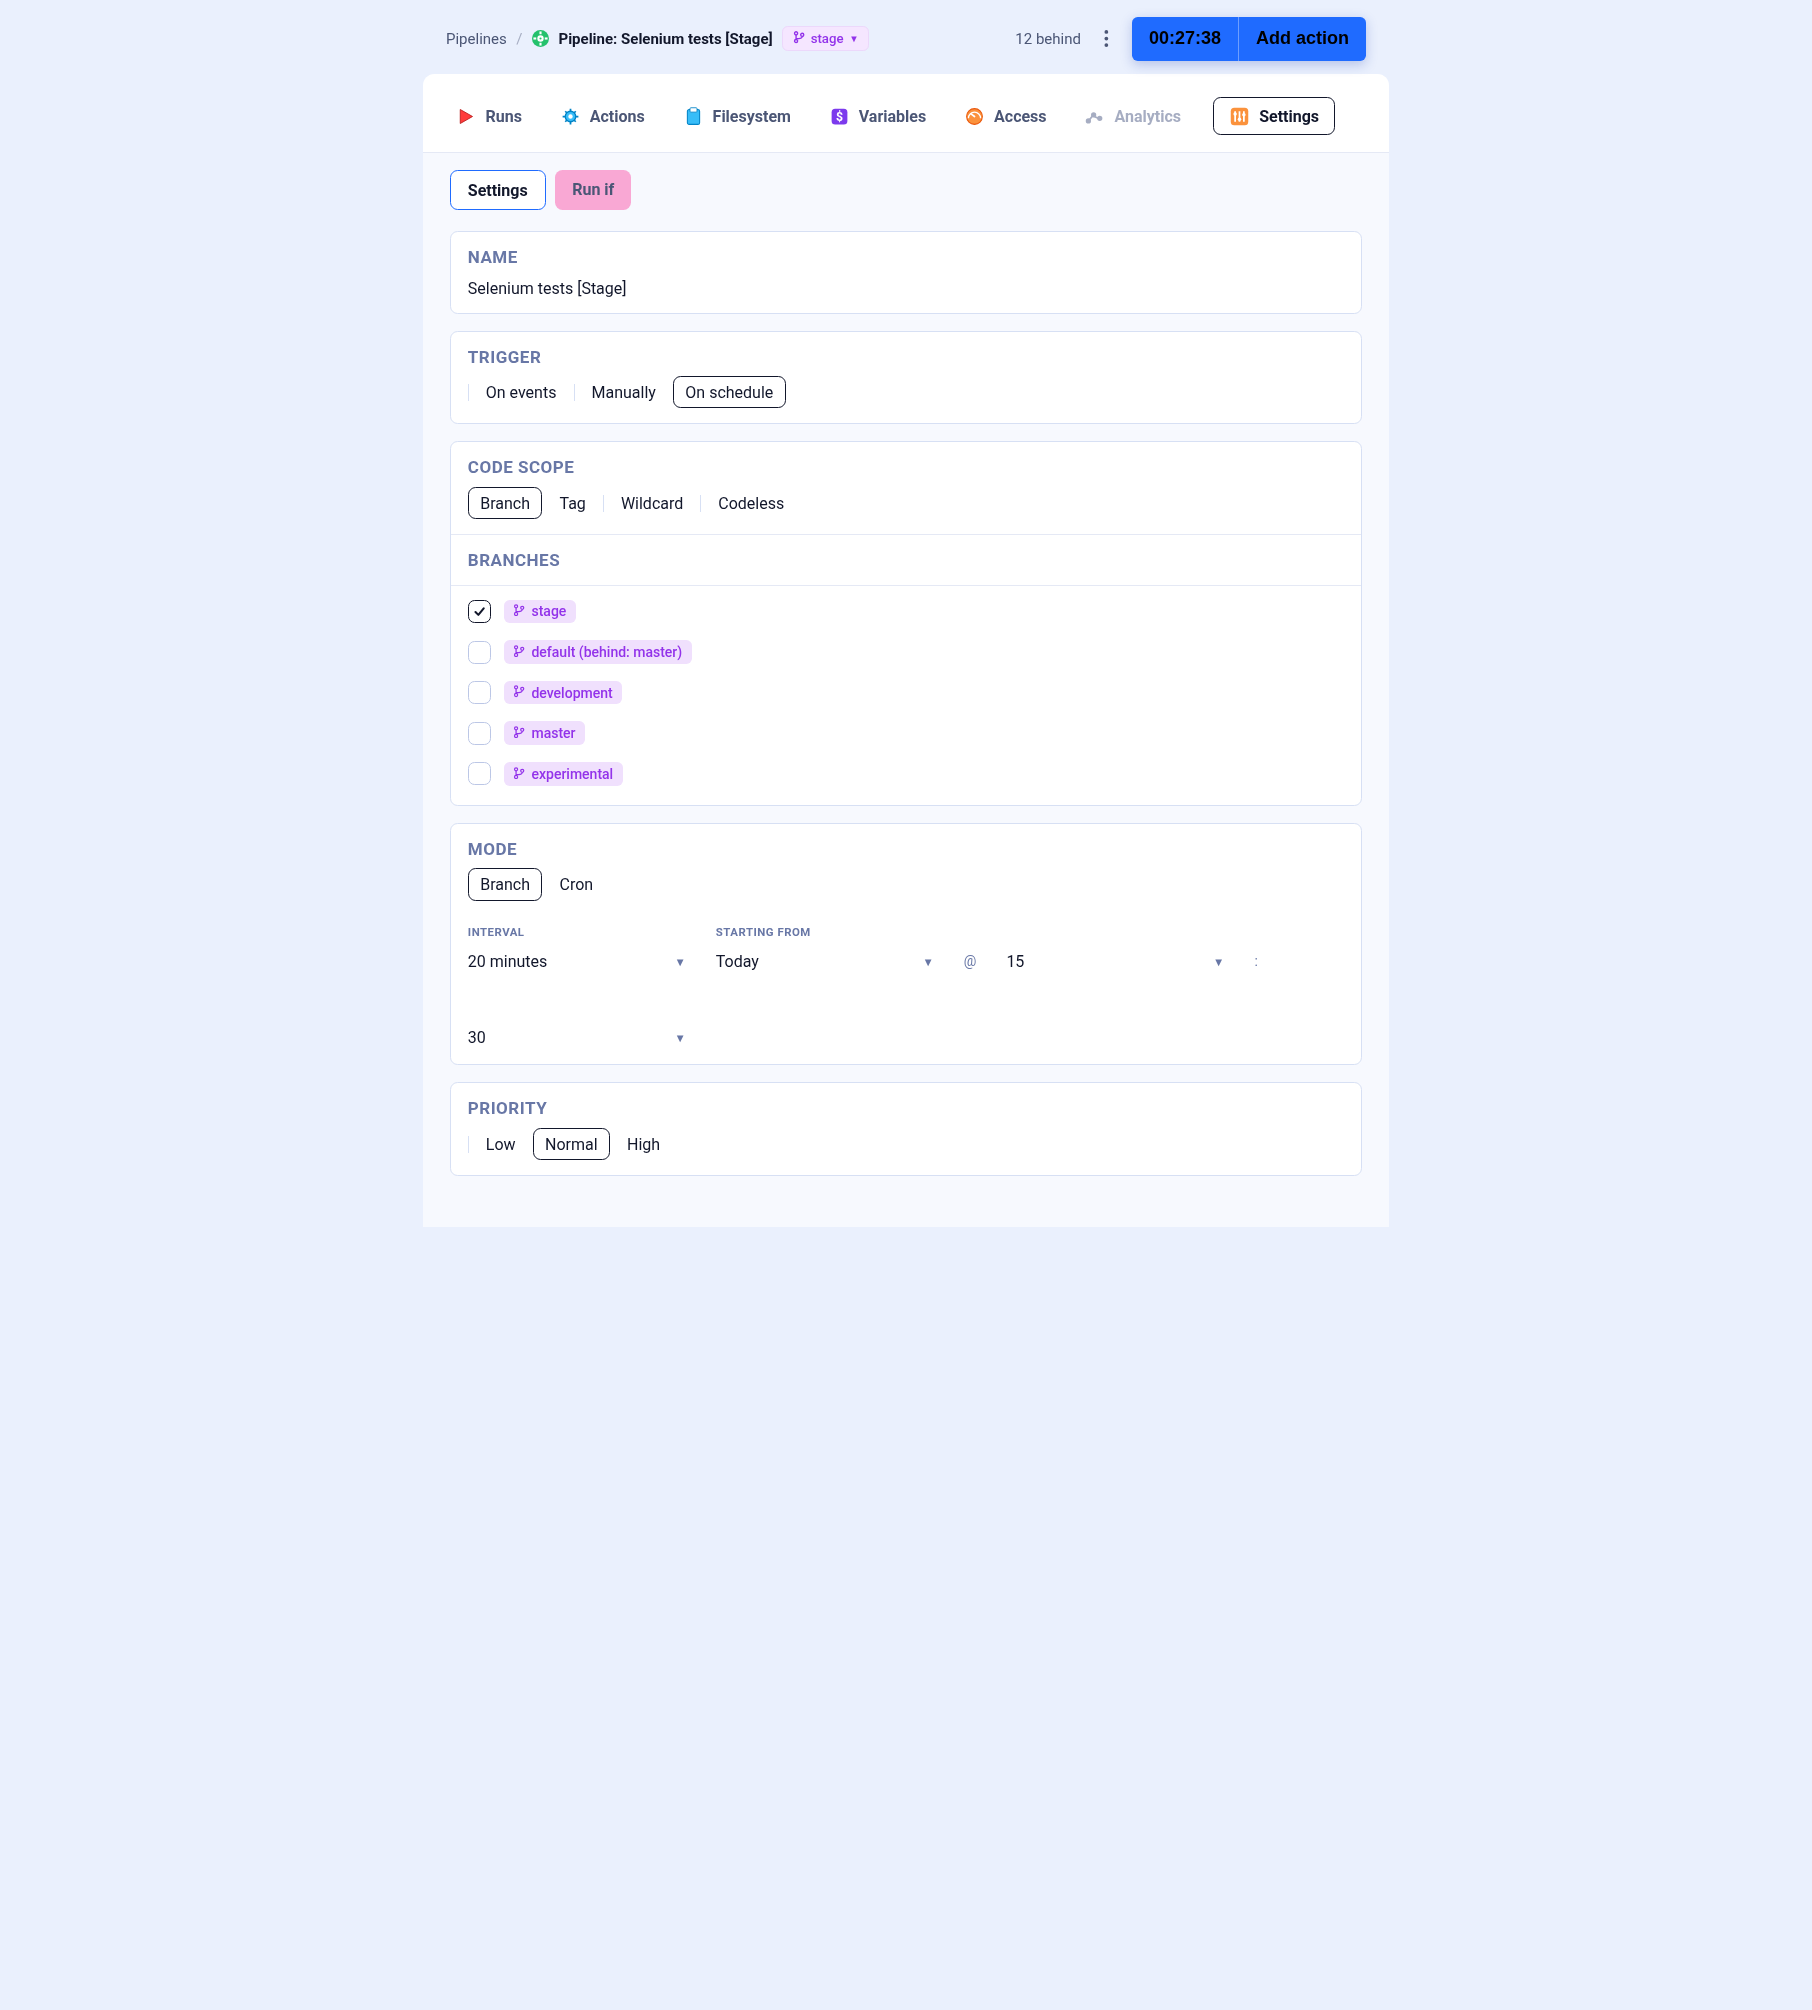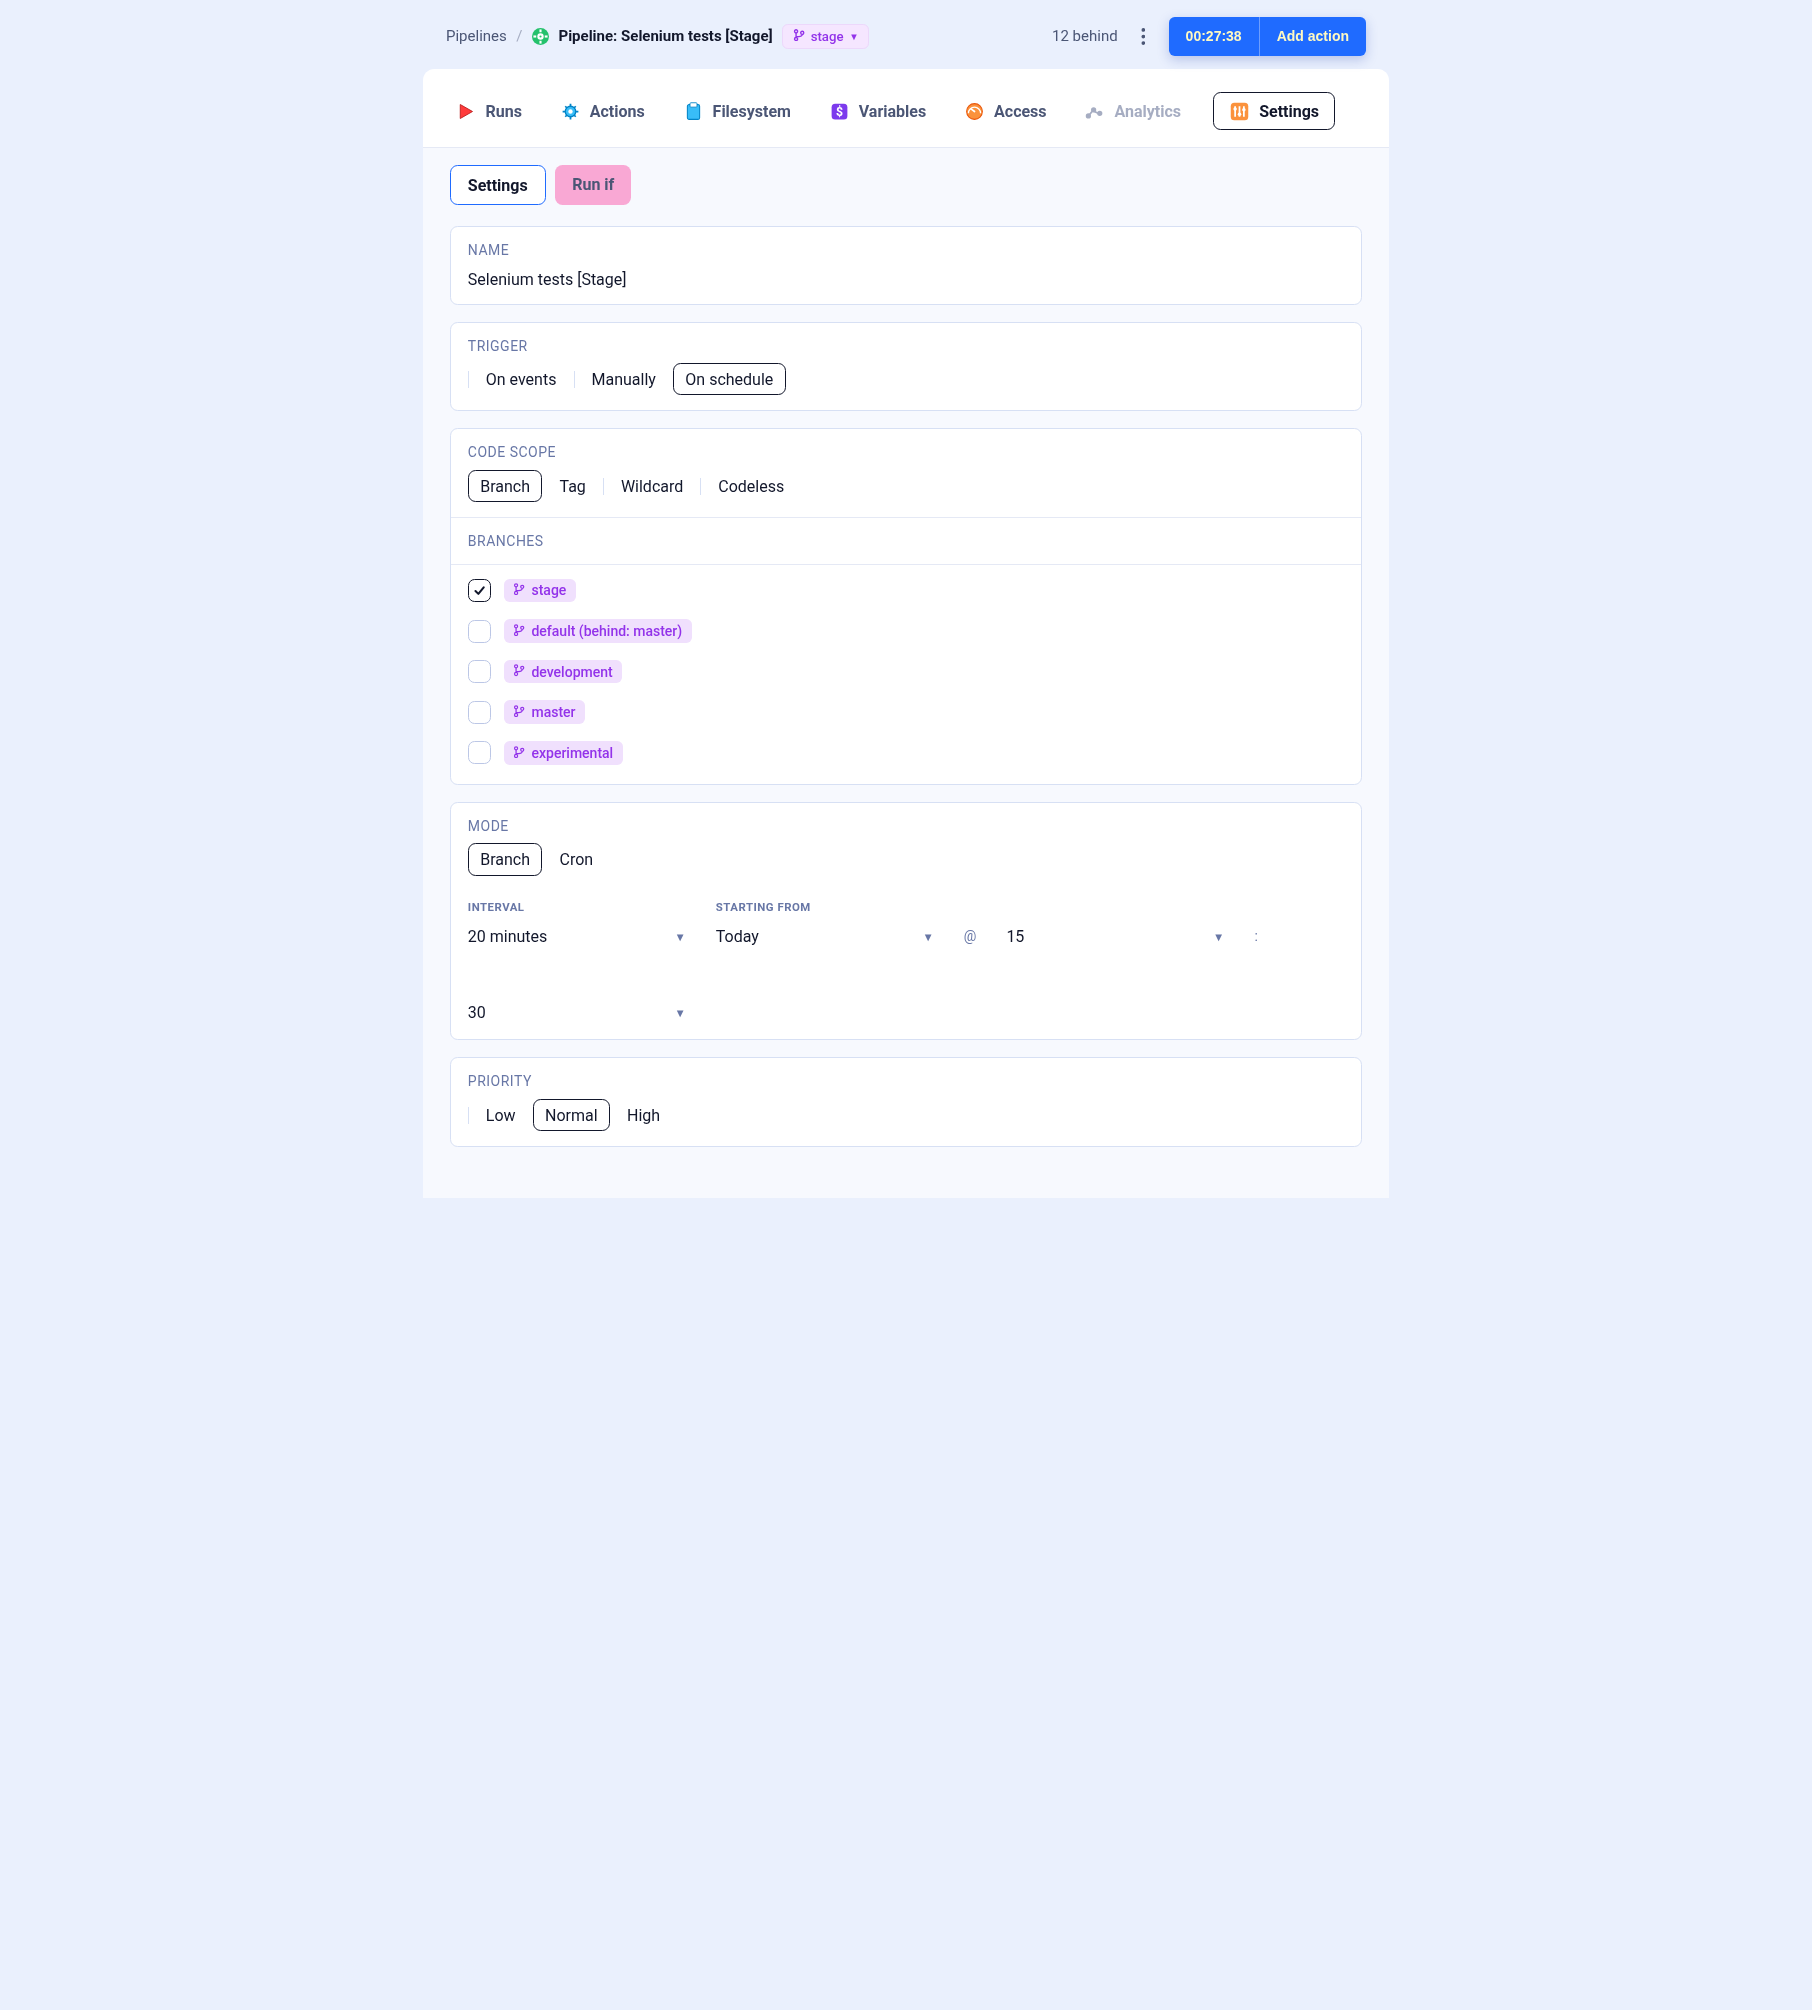--- a/index.html
+++ b/index.html
@@ -40,22 +40,22 @@
   }
   .branch-pill .chev { color: #9333ea; font-size: 9.5px; }
   .header-right { display: flex; align-items: center; gap: 13.2px; }
   .behind { color: #4b5675; font-size: 15px; }
   .dots-btn {
     width: 24.6px; height: 24.6px; display: flex; align-items: center; justify-content: center;
     color: #4b5675; cursor: pointer; font-size: 19px; line-height: 1;
   }
   .btn-group { display: flex; border-radius: 5.7px; overflow: hidden; box-shadow: 0 3.8px 11.4px rgba(30,64,175,.25); }
   .btn-primary {
-    background: #1f6bff; color: #fef9c3; border: none; padding: 11.4px 17px;
-    font-size: 14px; font-weight: 700; cursor: pointer;
+    background: #1f6bff; color: #000000; border: none; padding: 11.4px 17px;
+    font-size: 18px; font-weight: 700; cursor: pointer;
   }
   .btn-primary + .btn-primary { border-left: 0.9px solid rgba(255,255,255,.35); }
 
   
   .tabs-panel {
     background: #fff; border-radius: 11.4px 11.4px 0 0; margin: 0 3.8px;
     padding: 23px 26.5px 17px 26.5px;
   }
   .tabs { display: flex; align-items: center; gap: 26.5px; }
   .tab {
@@ -82,21 +82,21 @@
   .subtab.active {
     background: #fff; color: #12172b; border: 1.9px solid #1f6bff;
   }
 
   .card {
     background: #fff; border: 0.9px solid #d7e0f4; border-radius: 7.6px;
     margin-bottom: 17px;
   }
   .card-section { padding: 15px 17px; }
   .card-label {
-    font-size: 14px; font-weight: 400; letter-spacing: 0.5px;
+    font-size: 17px; font-weight: 700; letter-spacing: 0.5px;
     color: #6877a6; margin-bottom: 9.5px;
   }
   .card-divider { border-top: 0.9px solid #e5e9f5; }
 
   .name-value {
     font-size: 16px; color: #12172b; padding-top: 1.9px;
   }
 
   .segmented {
     display: flex; align-items: center; gap: 11.4px; font-size: 16px;

